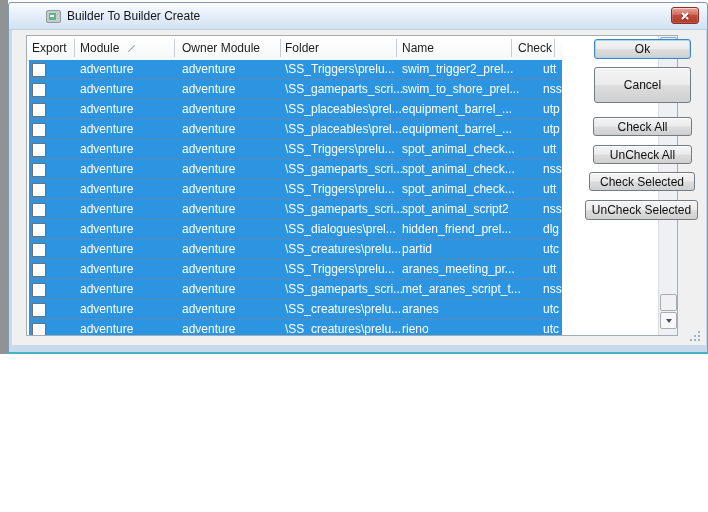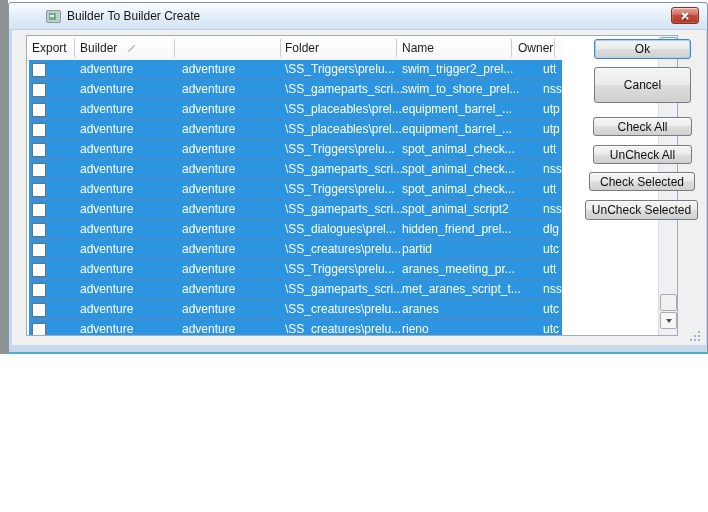--- a/index.html
+++ b/index.html
@@ -112,25 +112,26 @@
       <span class="close-x"></span>
     </span>
   </div>
 
   <div class="client">
 
     <div class="list">
 
       <div class="lheader">
         <span class="hcell h-export">Export</span>
-        <span class="hcell h-module">Builder</span>
+        <span class="hcell h-module">Module</span>
         <span class="sort-indicator"></span>
+        <span class="hcell h-owner">Owner Module</span>
         <span class="hcell h-folder">Folder</span>
         <span class="hcell h-name">Name</span>
-        <span class="hcell h-type">Owner</span>
+        <span class="hcell h-type">Check</span>
         <span class="hsep" style="left:47px"></span>
         <span class="hsep" style="left:147px"></span>
         <span class="hsep" style="left:253px"></span>
         <span class="hsep" style="left:369px"></span>
         <span class="hsep" style="left:484px"></span>
         <span class="hsep" style="left:527px"></span>
       </div>
 
       <div class="rows">
           <div class="row">

